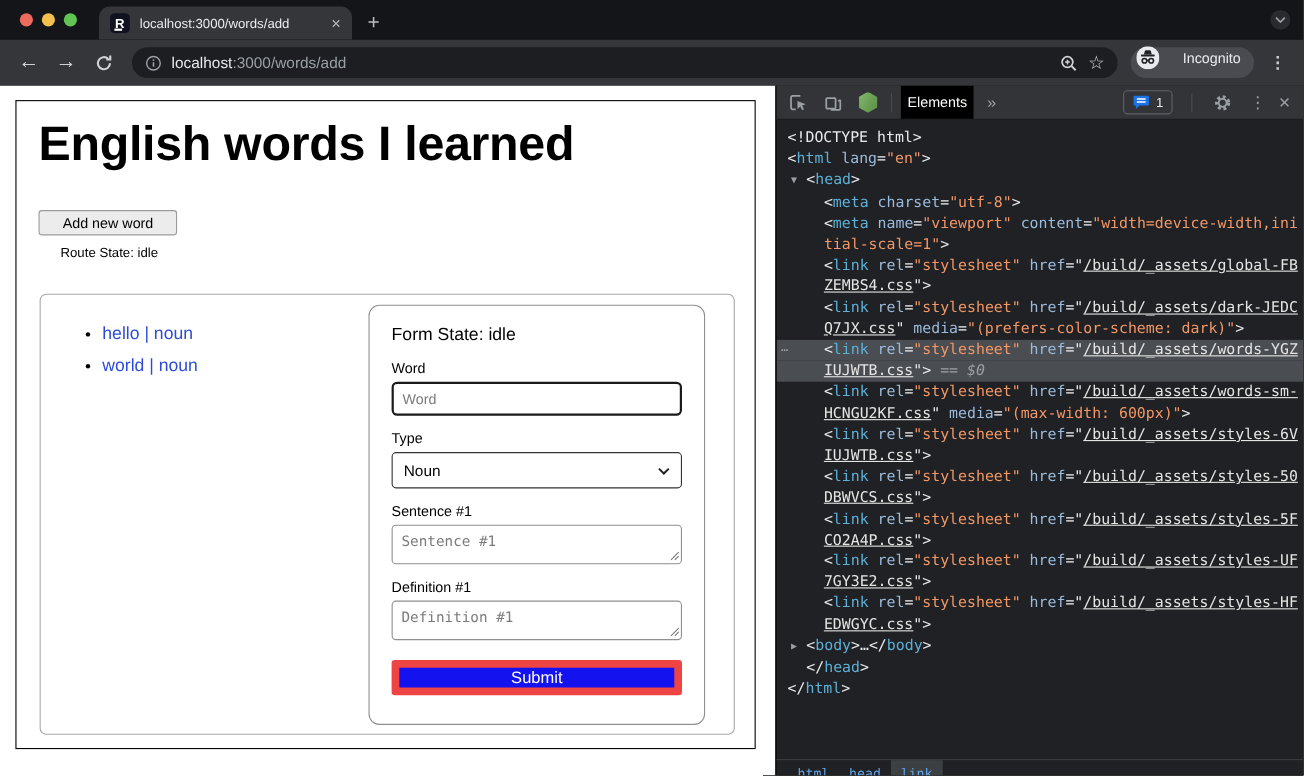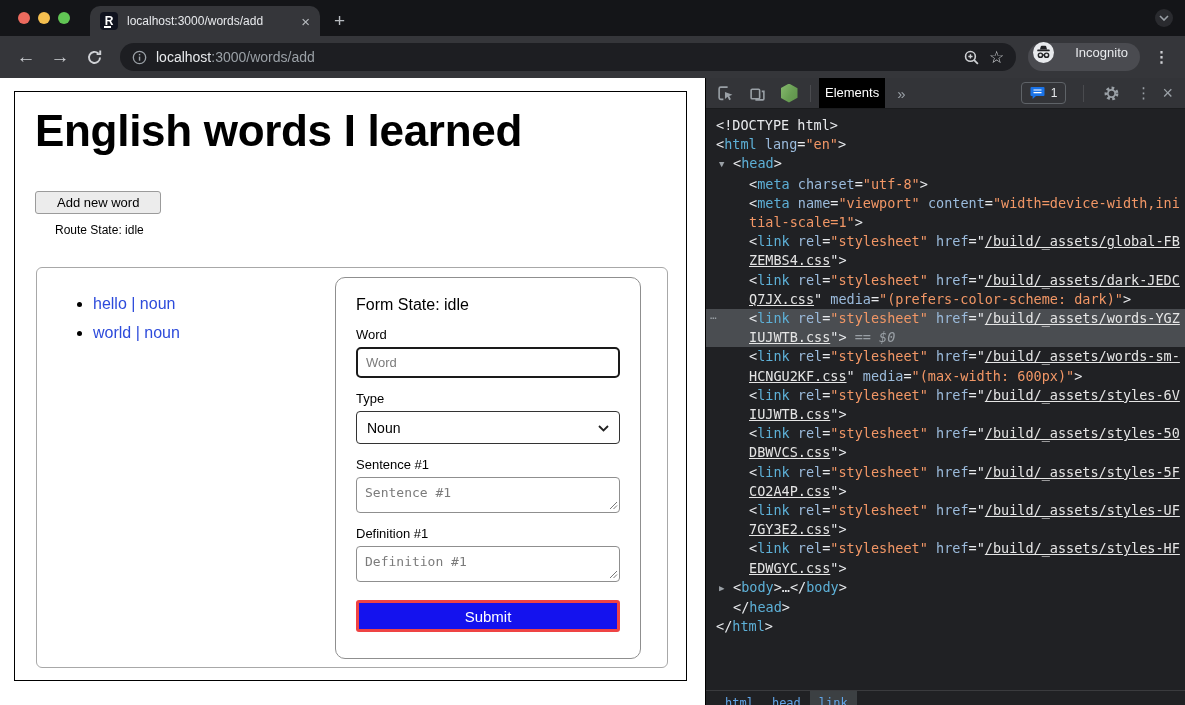--- a/index.html
+++ b/index.html
@@ -62,21 +62,21 @@
   .word-input::placeholder { color:#7b7b7b; }
   .select-box { width:100%; height:33px; border:1px solid #333; border-radius:4px; position:relative;
                 display:flex; align-items:center; padding:0 10px; font-size:14px; background:#fff; }
   .select-box svg { position:absolute; right:10px; top:13px; }
   .ta-wrap { position:relative; }
   .ta { width:100%; height:36px; border:1px solid #8f8f8f; border-radius:4px; padding:7px 8px; resize:none;
         font-family:"DejaVu Sans Mono", monospace; font-size:13px; color:#000; background:#fff; display:block; }
   .ta::placeholder { color:#7b7b7b; }
   .grip { position:absolute; right:2px; bottom:3px; pointer-events:none; }
   .submit-btn { width:100%; height:32px; margin-top:18px; background:#1412ee; color:#fff; font-size:15px;
-                border:3px solid #ef4444; border-radius:3px; font-family:inherit; }
+                border:7px solid #ef4444; border-radius:3px; font-family:inherit; }
 
   
   .devtools { width:480px; background:#202124; border-left:1px solid #000; display:flex; flex-direction:column;
               position:relative; }
   .dt-toolbar { flex:0 0 30px; background:#333438; display:flex; align-items:center; border-bottom:1px solid #1b1c1e; }
   .dt-ic { display:flex; align-items:center; justify-content:center; width:26px; height:26px; margin-left:6px; }
   .hexagon { width:17px; height:19px; background:linear-gradient(120deg,#86ba6d 0%,#699e54 55%,#5d9049 100%);
              clip-path:polygon(50% 0,100% 25%,100% 75%,50% 100%,0 75%,0 25%); }
   .dt-sep { width:1px; height:17px; background:#4a4b4f; margin:0 8px; }
   .dt-tab { background:#000; color:#fff; font-size:13px; height:30px; line-height:30px; padding:0 6px; }

